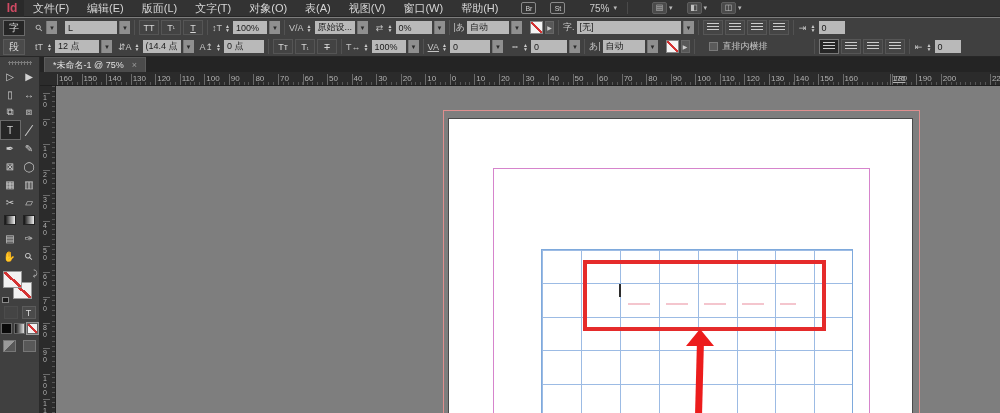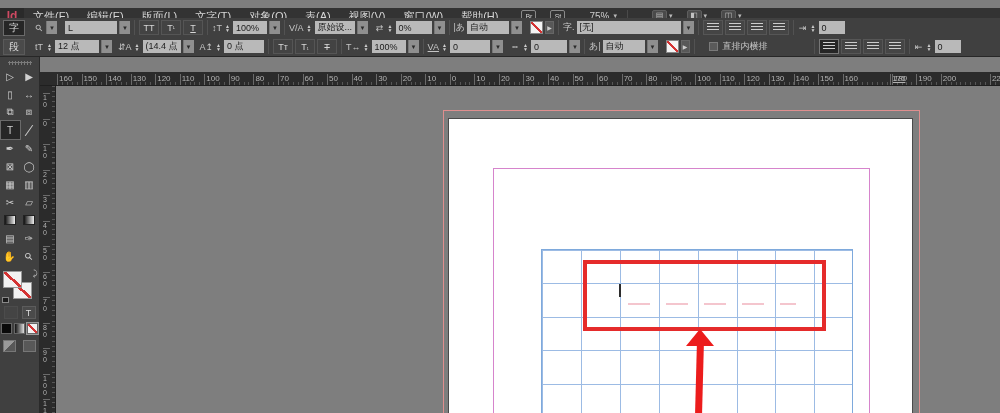--- a/index.html
+++ b/index.html
@@ -6,21 +6,21 @@
   body { background:#555; }
   .app {
     position: relative; width: 1000px; height: 413px; overflow: hidden;
     background:#7e7e7e; font-family:"Liberation Sans", sans-serif;
     -webkit-font-smoothing: antialiased; user-select:none;
   }
   
   .menubar {
     position:absolute; left:0; top:0; width:1000px; height:17px;
     background:#333333; border-bottom:1px solid #252525;
-    display:flex; align-items:center; color:#d6d6d6; font-size:11px;margin-top:8px;
+    display:flex; align-items:center; color:#d6d6d6; font-size:11px;
   }
   .logo { width:24px; height:17px; background:#2a2a2a; color:#cf4a63;
           font-weight:bold; font-size:12px; display:flex; align-items:center; justify-content:center; }
   .menu-item { padding:0 9px; height:17px; display:flex; align-items:center; cursor:default; }
   .mb-btn { width:15px; height:12px; border:1px solid #8a8a8a; color:#cfcfcf; font-size:7px;
             display:flex; align-items:center; justify-content:center; margin-left:14px; border-radius:2px; }
   .zoom-ctl { margin-left:24px; display:flex; align-items:center; gap:4px; font-size:10px; color:#ccc; }
   .caret { font-size:7px; color:#bbb; }
   .mb-sep { width:1px; height:12px; background:#4a4a4a; margin:0 10px; }
   .mb-dd { display:flex; align-items:center; gap:2px; margin-left:14px; }
@@ -382,20 +382,26 @@
         <span class="icn" data-name="left-indent-icon">⇤</span>
         <span class="stepper" data-name="stepper">
             <span>▲</span>
             <span>▼</span>
           </span>
         <span class="field" style="width:26px" data-name="left-indent-value">0</span>
       </div>
     </div>
   </div>
 
+  <div class="tabbar" data-name="document-tab-bar">
+    <div class="tab" data-name="document-tab">
+      <span data-name="document-tab-title">*未命名-1 @ 75%</span>
+      <span class="tab-close" data-name="close-icon">×</span>
+    </div>
+  </div>
 
   <div class="toolbar" data-name="tools-panel">
     <div class="tb-handle" data-name="panel-drag-handle"></div>
     <div class="tools" data-name="tool-list">
         <div class="tool" data-name="selection-tool">
           <span class="tglyph" data-name="selection-tool-icon">▷</span>
         </div>
         <div class="tool" data-name="direct-selection-tool">
           <span class="tglyph" data-name="direct-selection-tool-icon">▶</span>
         </div>

